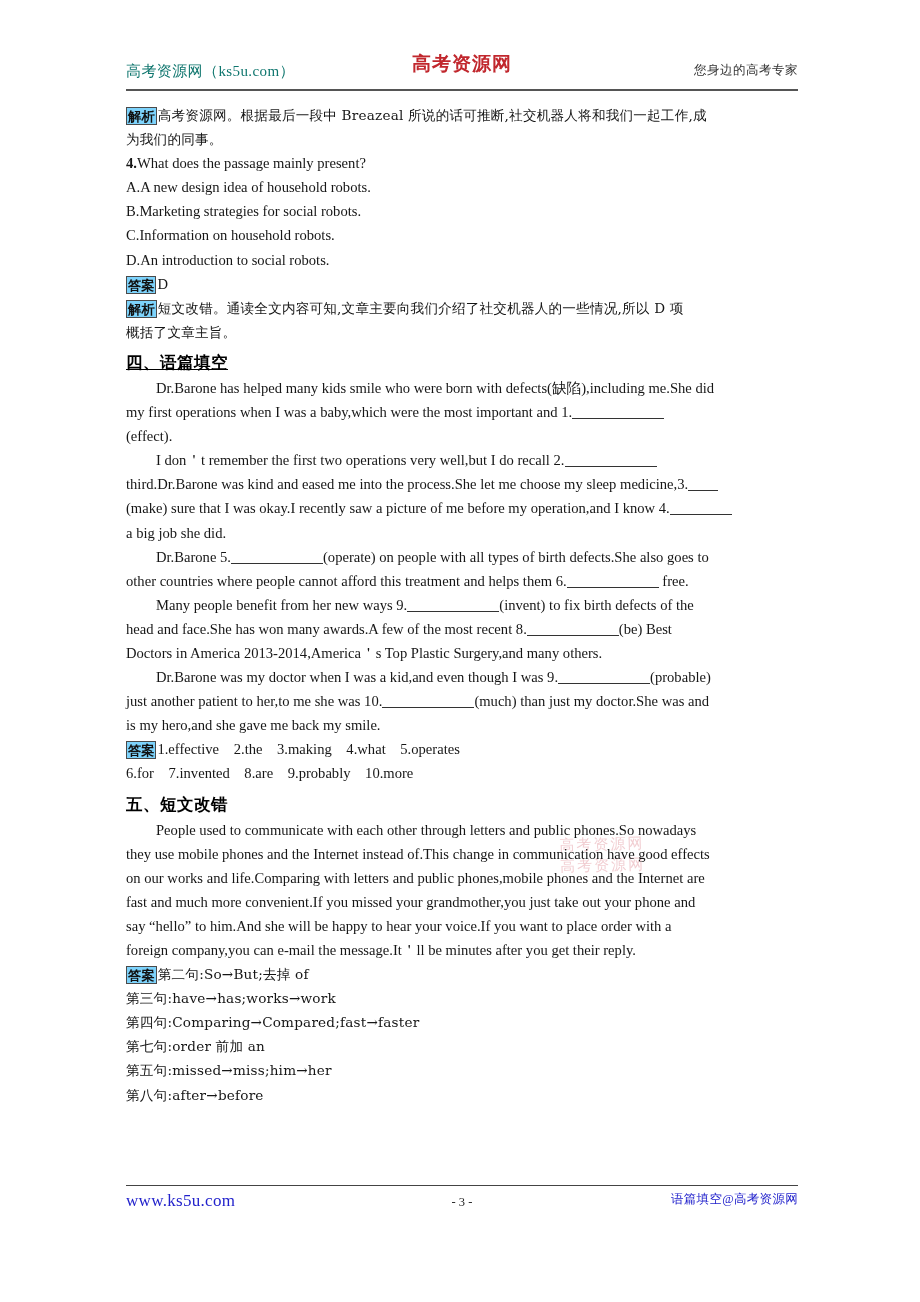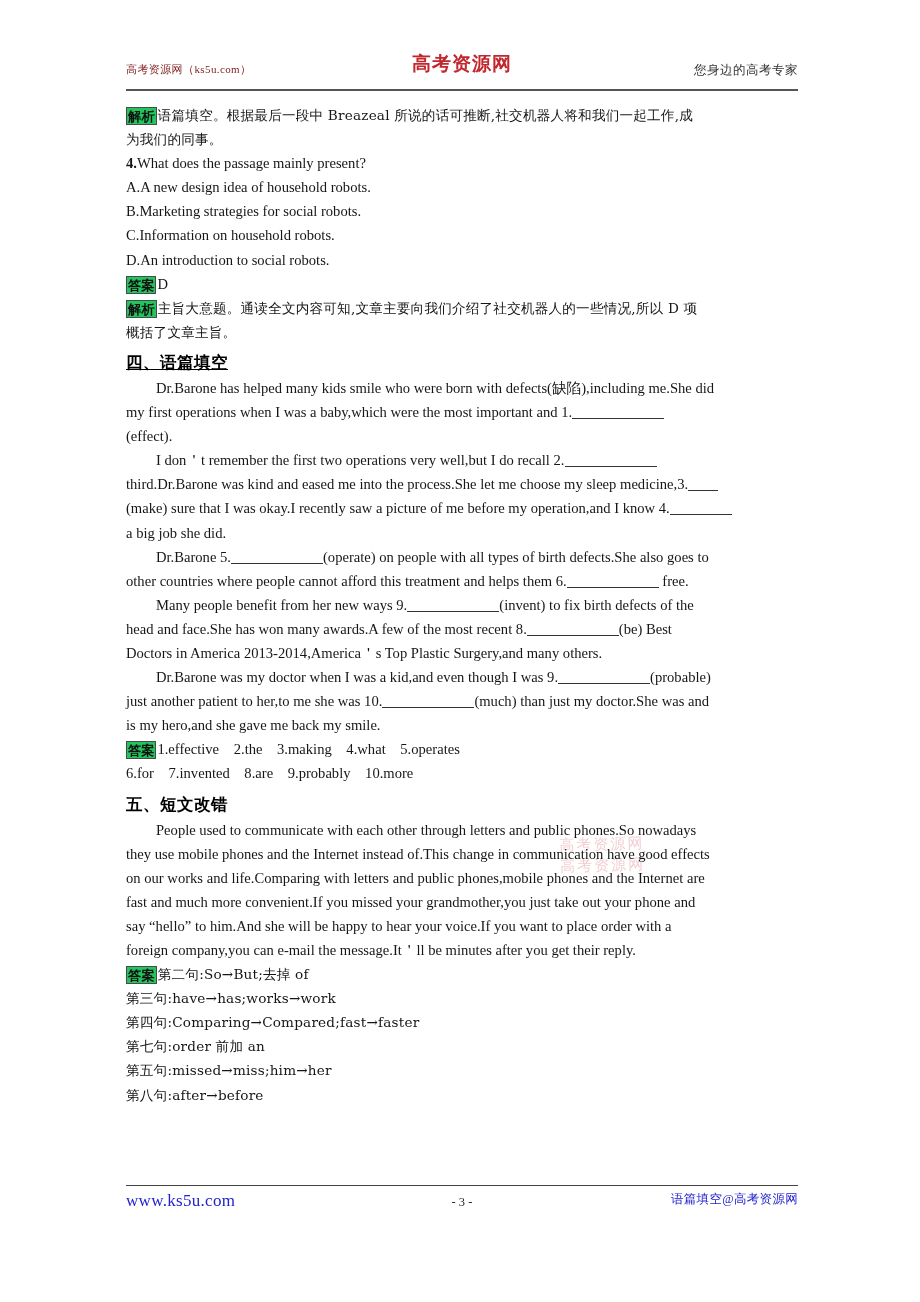--- a/index.html
+++ b/index.html
@@ -28,22 +28,22 @@
     left: 126px;
     top: 55px;
     width: 672px;
     height: 36px;
   }
   .hdr-left {
     position: absolute;
     left: 0;
     top: 7px;
     font-family: "Liberation Serif", "DejaVu Serif", serif;
-    font-size: 11px;
-    color: #7f1d1d;
+    font-size: 15px;
+    color: #0f766e;
     letter-spacing: .4px;
   }
   .hdr-logo {
     position: absolute;
     left: 50%;
     transform: translateX(-50%);
     top: -4px;
     font-family: "DejaVu Serif", serif;
     font-size: 19px;
     font-weight: bold;
@@ -124,21 +124,21 @@
     font-family: "DejaVu Serif", "Liberation Serif", serif;
     font-size: 13.6px;
     letter-spacing: .2px;
   }
   .indent { padding-left: 30px; }
 
   
   .tag {
     display: inline-block;
     border: 1px solid #4a4a4a;
-    background: #22c55e;
+    background: #7dd3fc;
     font-family: "DejaVu Serif", "Liberation Serif", serif;
     font-size: 13.2px;
     font-weight: bold;
     line-height: 15px;
     padding: 1px 1px 0 1px;
     color: #111;
     vertical-align: -1px;
     margin-right: 1px;
   }
 
@@ -198,37 +198,37 @@
   <div class="hdr-rule"></div>
 
   <div class="wm">
     <div>高考资源网</div>
     <div>高考资源网</div>
   </div>
 
   <div class="content">
 
     <div class="line cn">
-      <span class="tag">解析</span><span>语篇填空。根据最后一段中 Breazeal 所说的话可推断,社交机器人将和我们一起工作,成</span>
+      <span class="tag">解析</span><span>高考资源网。根据最后一段中 Breazeal 所说的话可推断,社交机器人将和我们一起工作,成</span>
     </div>
     <div class="line cn">为我们的同事。</div>
 
     <div class="line">
       <span class="qnum">4.</span><span>What does the passage mainly present?</span>
     </div>
     <div class="line">A.A new design idea of household robots.</div>
     <div class="line">B.Marketing strategies for social robots.</div>
     <div class="line">C.Information on household robots.</div>
     <div class="line">D.An introduction to social robots.</div>
 
     <div class="line">
       <span class="tag">答案</span><span>D</span>
     </div>
     <div class="line cn">
-      <span class="tag">解析</span><span>主旨大意题。通读全文内容可知,文章主要向我们介绍了社交机器人的一些情况,所以 D 项</span>
+      <span class="tag">解析</span><span>短文改错。通读全文内容可知,文章主要向我们介绍了社交机器人的一些情况,所以 D 项</span>
     </div>
     <div class="line cn">概括了文章主旨。</div>
 
     <div class="sec-head" style="margin-top:6px;text-decoration:underline;">四、语篇填空</div>
     <div id="s4-passage">
         <div class="line indent"><span>Dr.Barone has helped many kids smile who were born with defects(缺陷),including me.She did</span></div>
         <div class="line"><span>my first operations when I was a baby,which were the most important and 1.</span><span class="blank bl-lg"></span></div>
         <div class="line"><span>(effect).</span></div>
         <div class="line indent"><span>I don＇t remember the first two operations very well,but I do recall 2.</span><span class="blank bl-lg"></span></div>
         <div class="line"><span>third.Dr.Barone was kind and eased me into the process.She let me choose my sleep medicine,3.</span><span class="blank bl-xs"></span></div>

